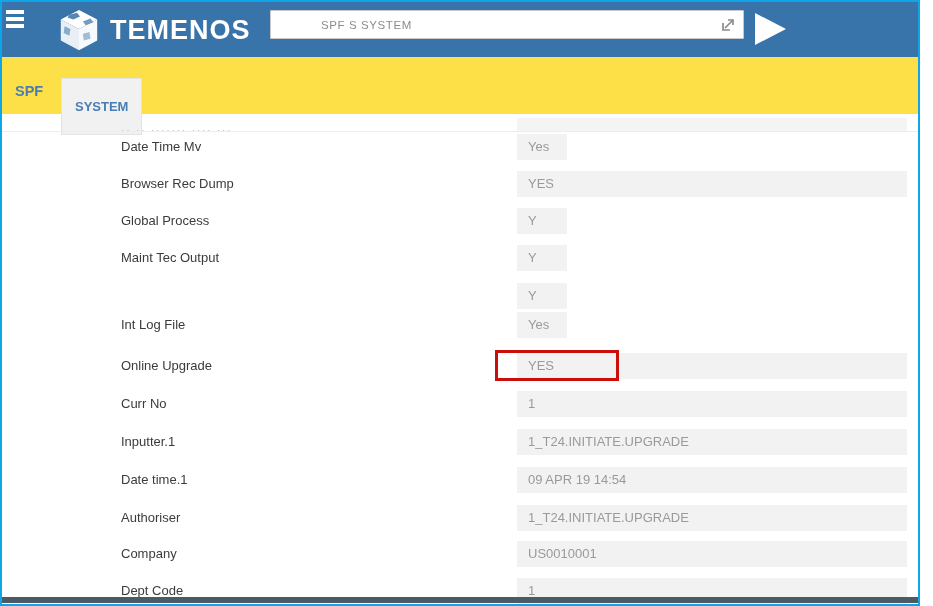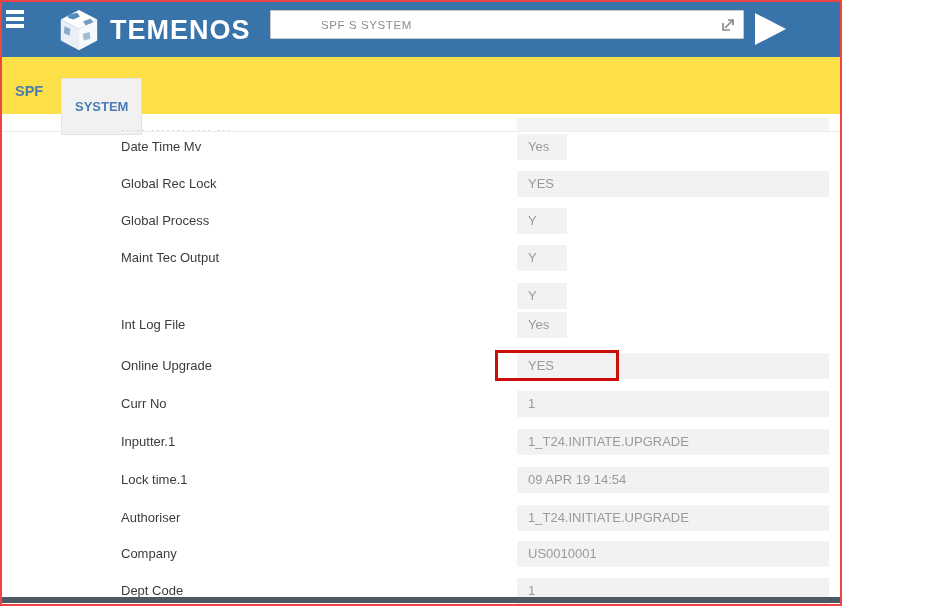--- a/index.html
+++ b/index.html
@@ -1,17 +1,17 @@
 <!DOCTYPE html>
 <html><head>
 <meta charset="utf-8">
 <style>
   html,body{margin:0;padding:0;background:#fff;font-family:"Liberation Sans",sans-serif;}
-  .screen{position:relative;width:842px;height:606px;box-sizing:border-box;
-          border:2px solid #ef4444;background:#fff;overflow:hidden;}
+  .screen{position:relative;width:920px;height:606px;box-sizing:border-box;
+          border:2px solid #0ea5e9;background:#fff;overflow:hidden;}
 
   
   .header{position:absolute;top:0;left:0;right:0;height:55px;background:#3873a9;}
   .hamburger{position:absolute;left:4px;top:8px;width:20px;height:22px;cursor:pointer;}
   .hamburger span{display:block;width:18px;height:3.5px;background:#fff;margin:0 0 3.5px 0;}
   .logo-wrap{position:absolute;left:54px;top:5px;height:46px;display:flex;align-items:center;}
   .brand{color:#fff;font-size:27px;font-weight:bold;letter-spacing:1px;margin-left:8px;}
   .cmdline{position:absolute;left:268px;top:8px;width:474px;height:29px;background:#fff;
            border:1px solid #c9c9c9;border-radius:1px;display:flex;align-items:center;box-sizing:border-box;padding-left:41px;}
   .cmdline .cmdtext{flex:1;border:0;outline:0;background:transparent;color:#8c8c8c;
@@ -89,21 +89,21 @@
     <span>·· ·· ······· ···· ···</span>
   </div>
   <div class="clip-band"></div>
   <div class="top-divider"></div>
 
   <div class="row" style="top:132px">
     <div class="lbl">Date Time Mv</div>
     <div class="val small">Yes</div>
   </div>
   <div class="row" style="top:169px">
-    <div class="lbl">Global Rec Lock</div>
+    <div class="lbl">Browser Rec Dump</div>
     <div class="val wide">YES</div>
   </div>
   <div class="row" style="top:206px">
     <div class="lbl">Global Process</div>
     <div class="val small">Y</div>
   </div>
   <div class="row" style="top:243px">
     <div class="lbl">Maint Tec Output</div>
     <div class="val small">Y</div>
   </div>
@@ -122,21 +122,21 @@
 
   <div class="row" style="top:389px">
     <div class="lbl">Curr No</div>
     <div class="val wide">1</div>
   </div>
   <div class="row" style="top:427px">
     <div class="lbl">Inputter.1</div>
     <div class="val wide">1_T24.INITIATE.UPGRADE</div>
   </div>
   <div class="row" style="top:465px">
-    <div class="lbl">Lock time.1</div>
+    <div class="lbl">Date time.1</div>
     <div class="val wide">09 APR 19 14:54</div>
   </div>
   <div class="row" style="top:503px">
     <div class="lbl">Authoriser</div>
     <div class="val wide">1_T24.INITIATE.UPGRADE</div>
   </div>
   <div class="row" style="top:539px">
     <div class="lbl">Company</div>
     <div class="val wide">US0010001</div>
   </div>

